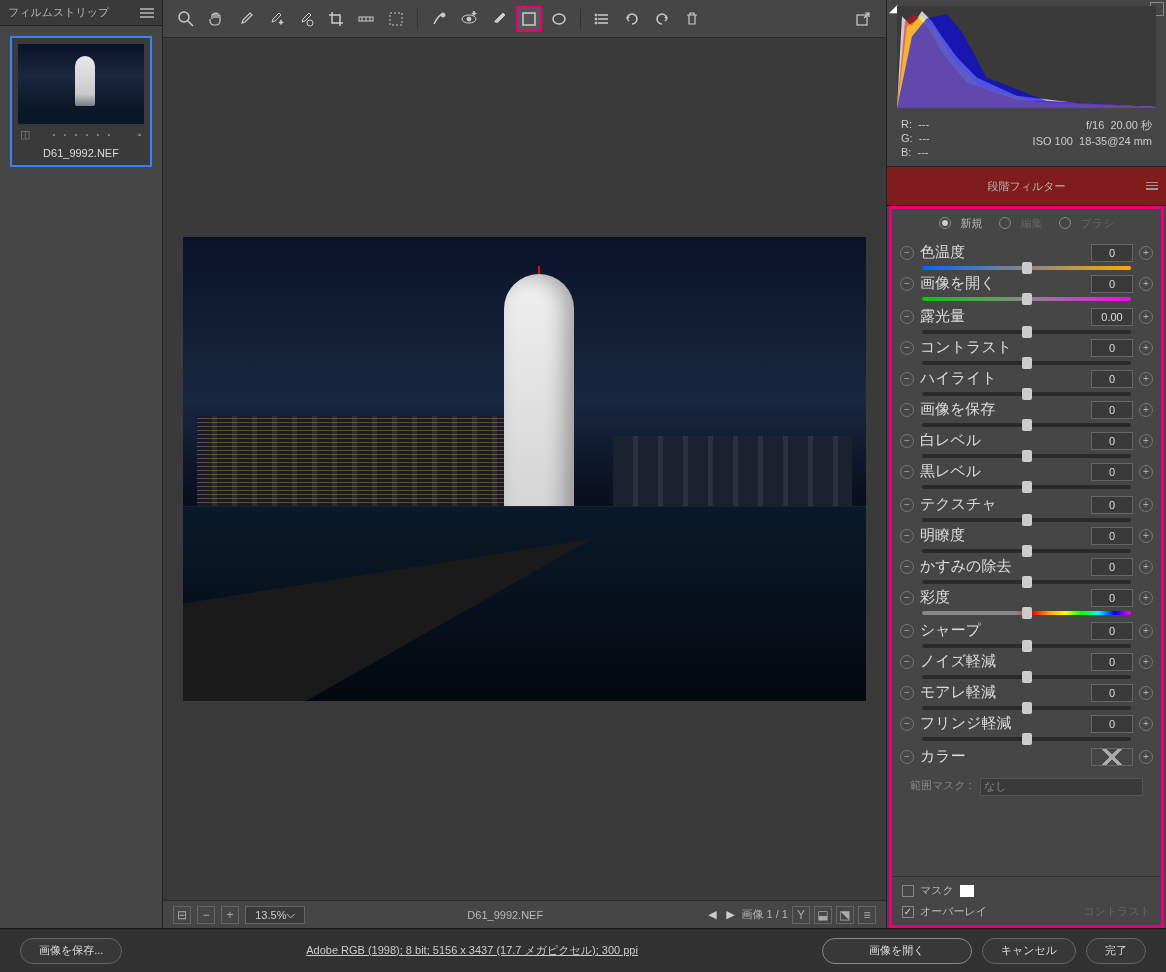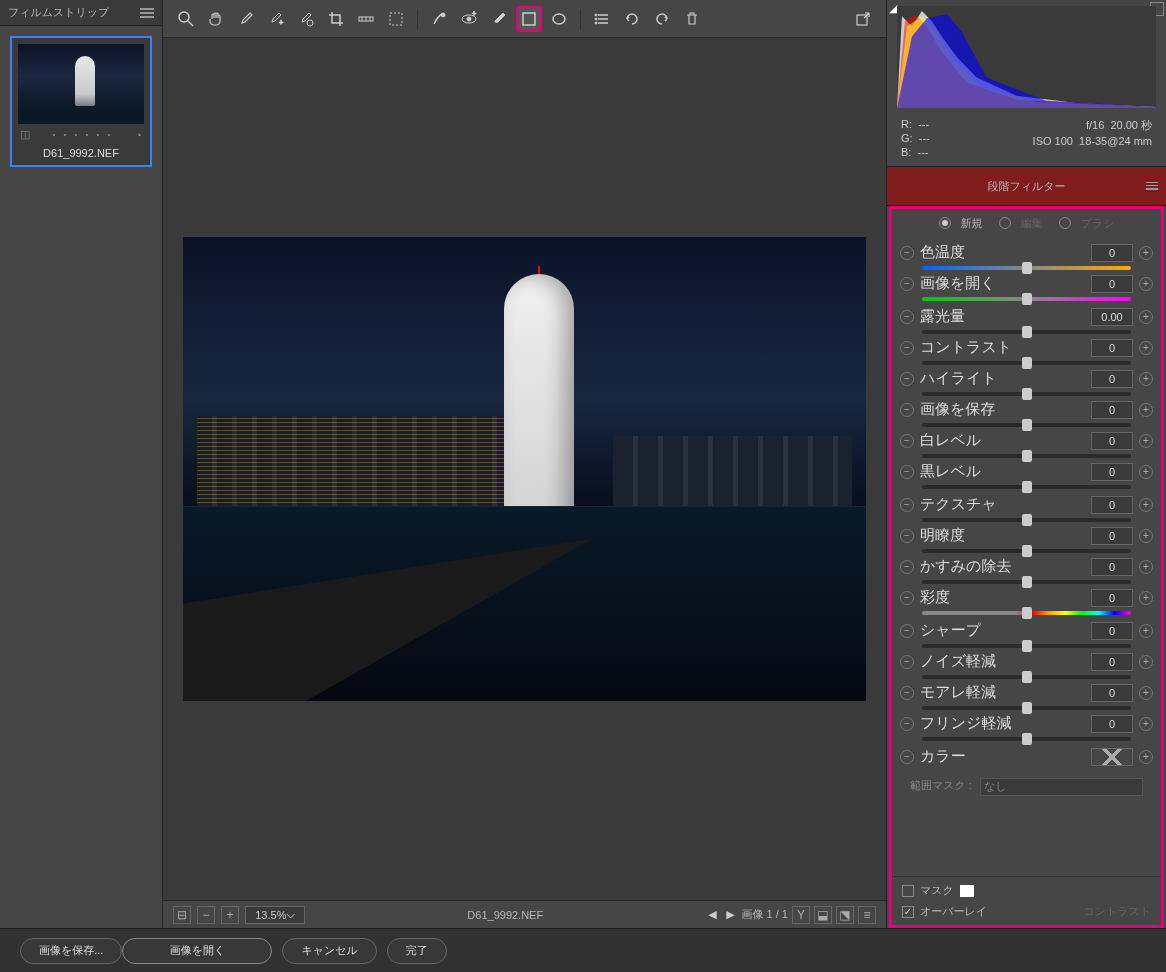--- a/index.html
+++ b/index.html
@@ -462,19 +462,20 @@
             <span>オーバーレイ</span>
             <span class="clear-all">コントラスト</span>
           </div>
         </div>
       </div>
     </div>
   </div>
 
   <div class="bottom-bar">
     <div class="btn">画像を保存...</div>
+    <div class="bottom-center">Adobe RGB (1998); 8 bit; 5156 x 3437 (17.7 メガピクセル); 300 ppi</div>
     <div class="bottom-right">
       <div class="btn primary" style="width:150px;justify-content:center">画像を開く</div>
       <div class="btn">キャンセル</div>
       <div class="btn">完了</div>
     </div>
   </div>
 </div>
 
 </body></html>

